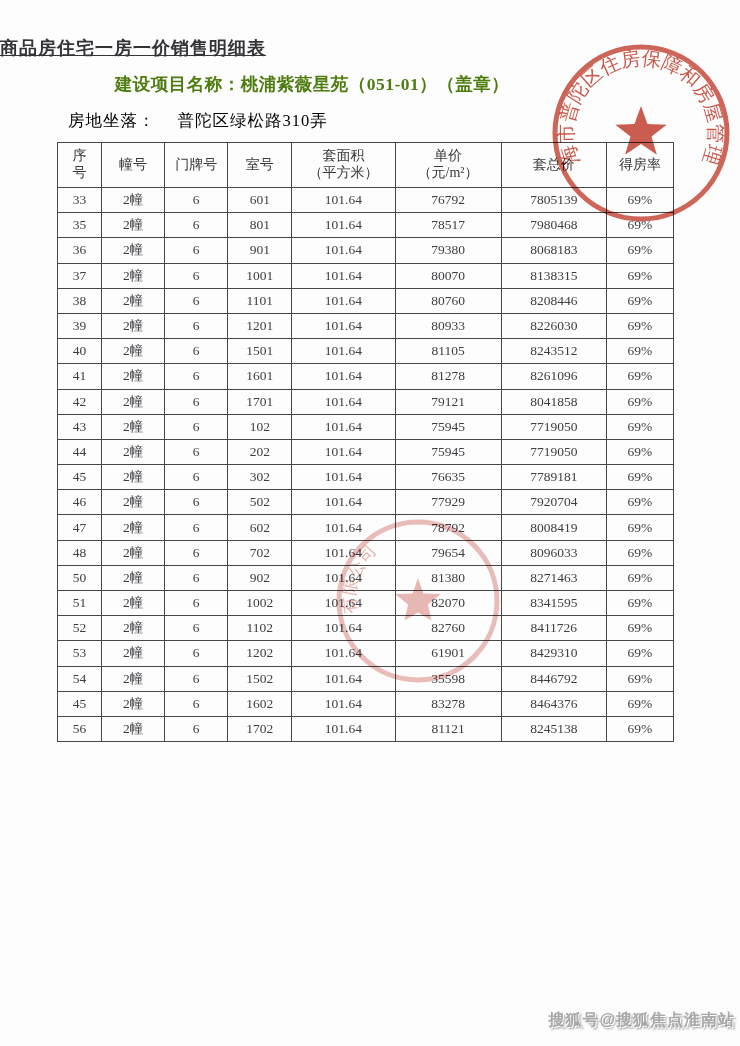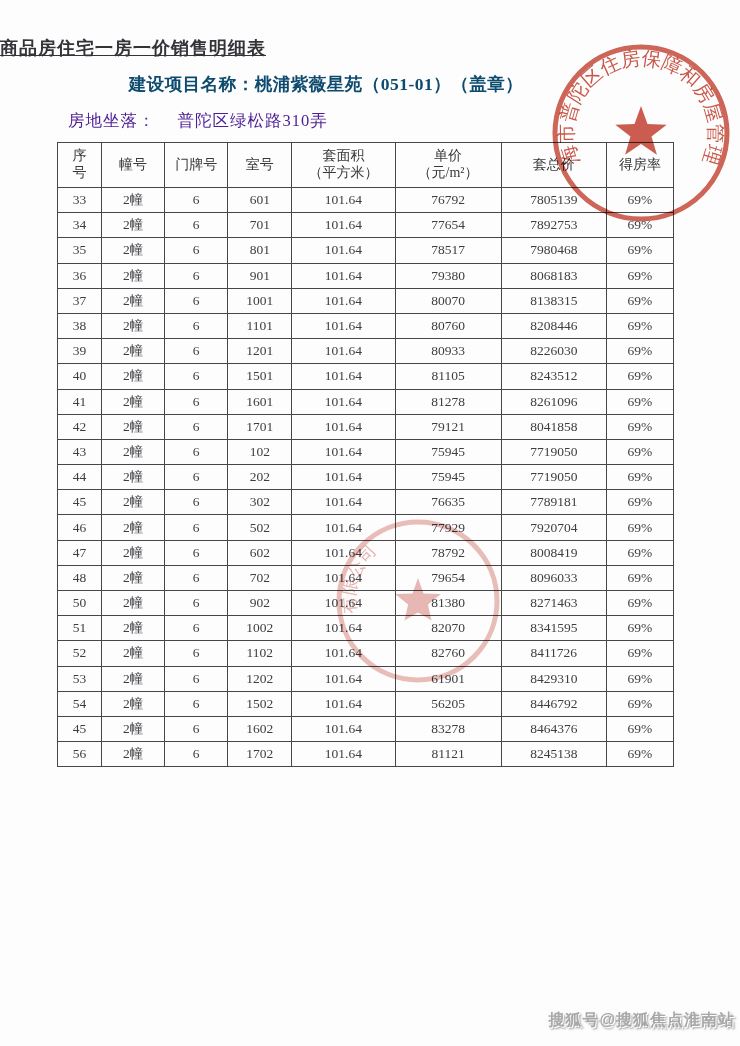--- a/index.html
+++ b/index.html
@@ -12,25 +12,25 @@
   }
   .page{position:relative;width:740px;height:1046px;background:#fdfdfd;}
   .doc-title{
     position:absolute;top:36px;left:0;width:740px;
     text-align:left;font-size:18px;font-weight:bold;
     letter-spacing:1px;color:#333338;text-decoration:underline;
   }
   .doc-subtitle{
     position:absolute;top:72px;left:0;width:624px;
     text-align:center;font-size:17.5px;font-weight:bold;
-    letter-spacing:0.5px;color:#0c4a6e;padding-left:14px;
+    letter-spacing:0.5px;color:#4d7c0f;
   }
   .location-line{
     position:absolute;top:110px;left:68px;
-    font-size:16.5px;color:#4c1d95;letter-spacing:1px;
+    font-size:16.5px;color:#000000;letter-spacing:1px;
   }
   .location-line .loc-value{margin-left:22px;}
   table.price-table{
     position:absolute;top:142px;left:57px;
     width:617px;border-collapse:collapse;table-layout:fixed;
     font-size:13.5px;color:#3d3d42;
     background:transparent;
   }
   table.price-table th,table.price-table td{
     border:1.4px solid #474749;
@@ -98,30 +98,20 @@
           <td>33</td>
           <td>2幢</td>
           <td>6</td>
           <td>601</td>
           <td>101.64</td>
           <td>76792</td>
           <td>7805139</td>
           <td>69%</td>
         </tr>
         <tr>
-          <td>34</td>
-          <td>2幢</td>
-          <td>6</td>
-          <td>701</td>
-          <td>101.64</td>
-          <td>77654</td>
-          <td>7892753</td>
-          <td>69%</td>
-        </tr>
-        <tr>
           <td>35</td>
           <td>2幢</td>
           <td>6</td>
           <td>801</td>
           <td>101.64</td>
           <td>78517</td>
           <td>7980468</td>
           <td>69%</td>
         </tr>
         <tr>
@@ -293,21 +283,21 @@
           <td>61901</td>
           <td>8429310</td>
           <td>69%</td>
         </tr>
         <tr>
           <td>54</td>
           <td>2幢</td>
           <td>6</td>
           <td>1502</td>
           <td>101.64</td>
-          <td>56205</td>
+          <td>35598</td>
           <td>8446792</td>
           <td>69%</td>
         </tr>
         <tr>
           <td>45</td>
           <td>2幢</td>
           <td>6</td>
           <td>1602</td>
           <td>101.64</td>
           <td>83278</td>

